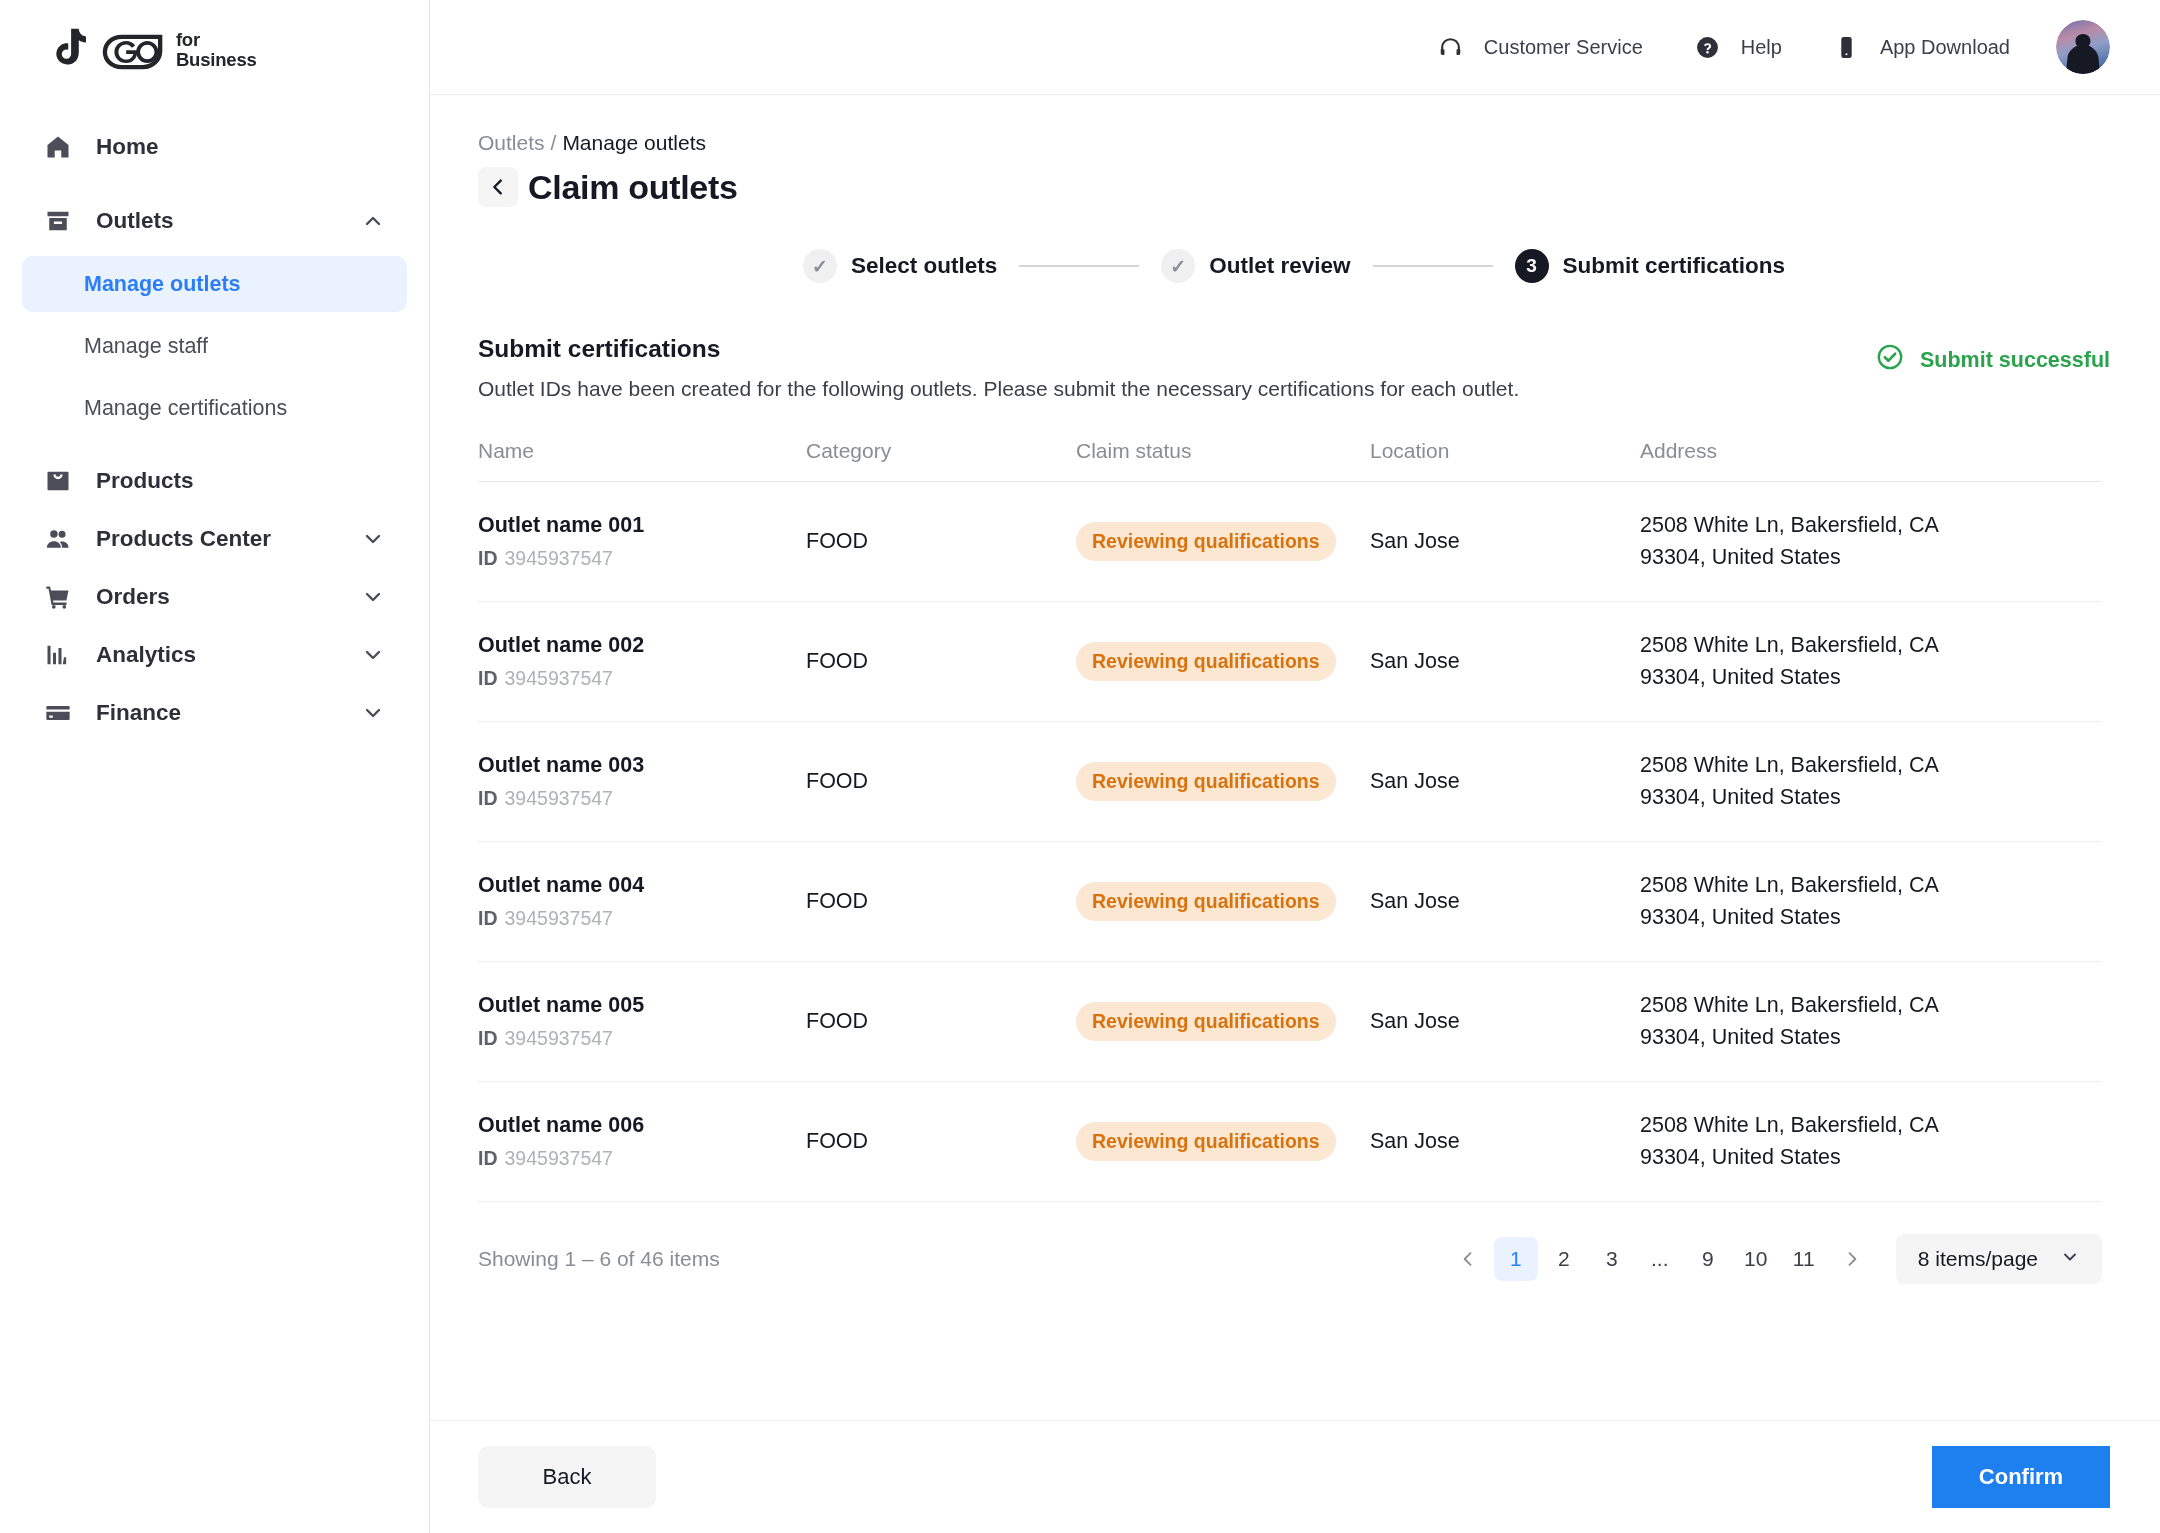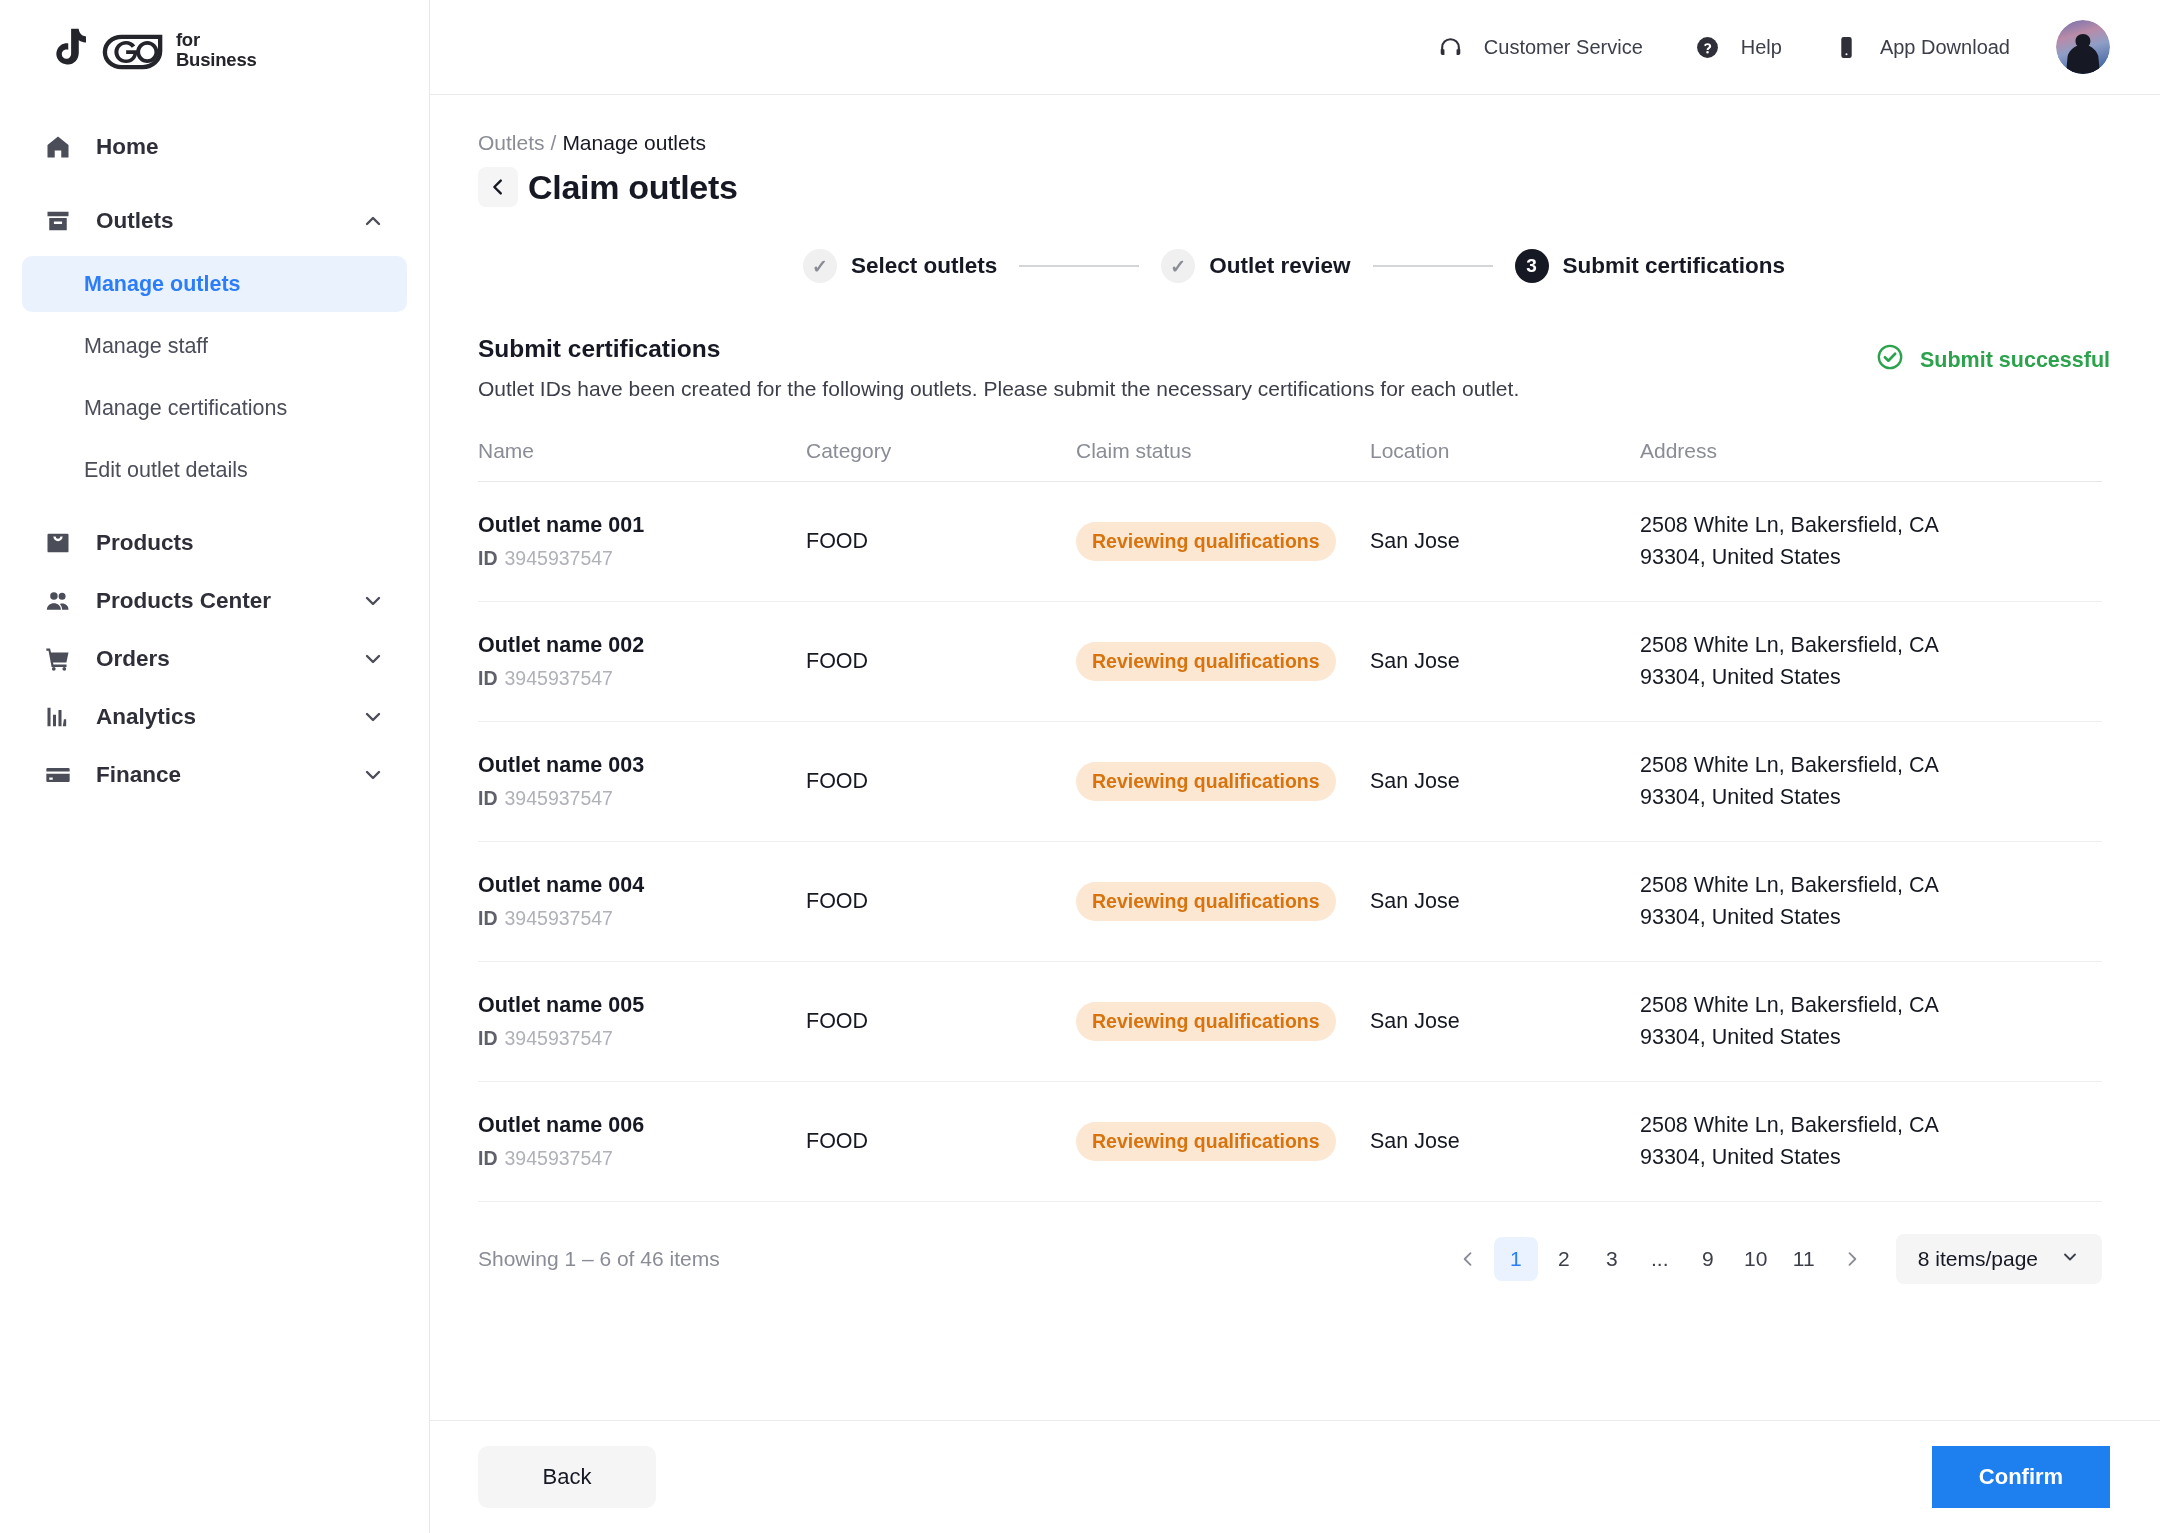--- a/index.html
+++ b/index.html
@@ -216,23 +216,20 @@
       </div>
 
       <div class="sub-item active">
         <span class="sub-label">Manage outlets</span>
       </div>
       <div class="sub-item">
         <span class="sub-label">Manage staff</span>
       </div>
       <div class="sub-item">
         <span class="sub-label">Manage certifications</span>
-      </div>
-      <div class="sub-item">
-        <span class="sub-label">Edit outlet details</span>
       </div>
       <div class="nav-gap"></div>
 
       <div class="nav-item">
         <span class="ico">
           <svg width="28" height="28" viewBox="0 0 24 24">
               <path fill="currentColor" d="M4 4h16a1 1 0 0 1 1 1v14a1 1 0 0 1-1 1H4a1 1 0 0 1-1-1V5a1 1 0 0 1 1-1zm4 2.4a4 4 0 0 0 8 0h-2a2 2 0 0 1-4 0z"></path>
             </svg>
         </span>
         <span class="nav-label">Products</span>

